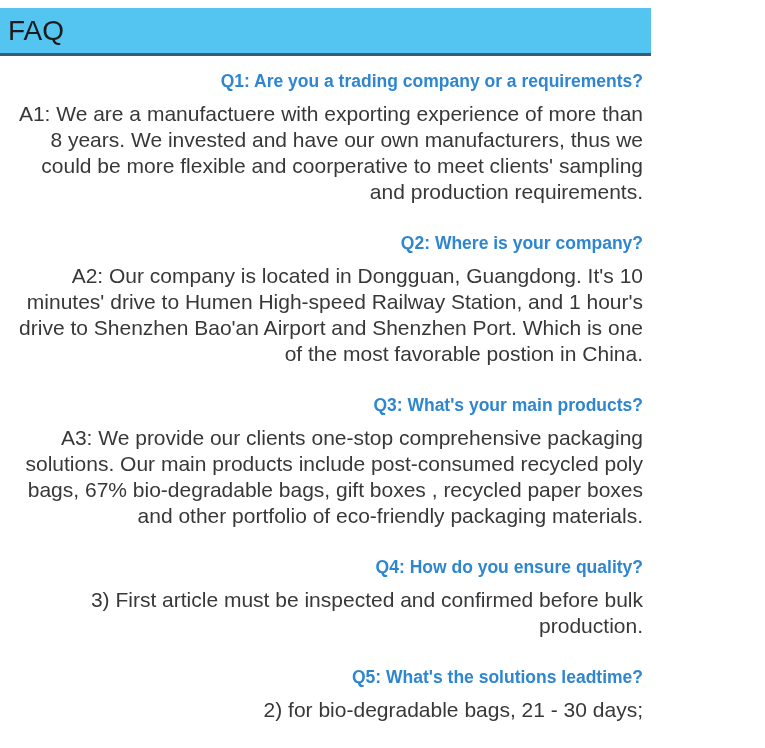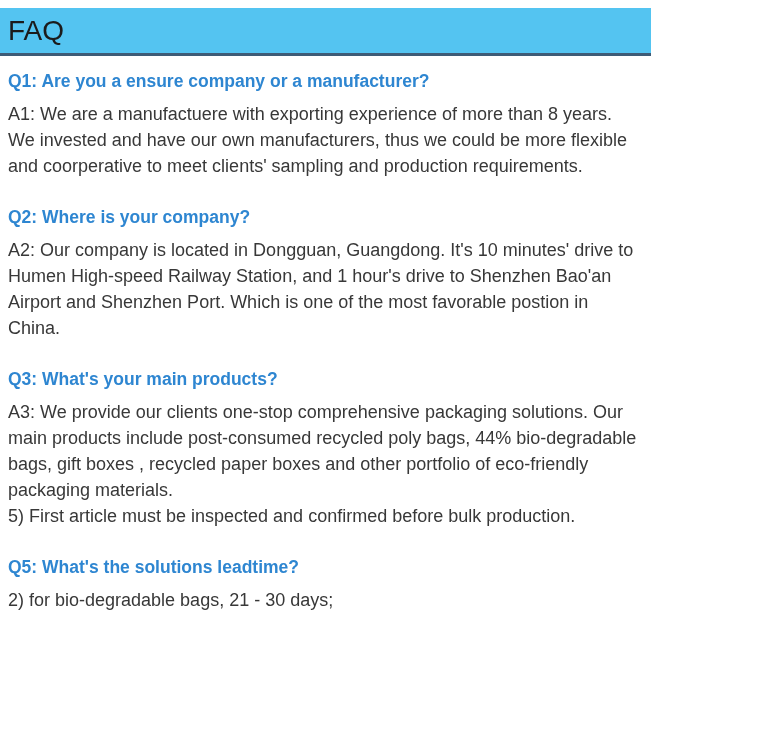--- a/index.html
+++ b/index.html
@@ -14,20 +14,21 @@
     margin: 0;
     padding: 0;
     background: #ffffff;
     font-family: "Liberation Sans", "DejaVu Sans", sans-serif;
   }
   .page {
     width: 651px;
     height: 748px;
     background: #ffffff;
     overflow: hidden;
+    text-align: right;
   }
   .faq-header {
     margin-top: 8px;
     width: 757px;
     height: 48px;
     background: var(--header-bg, #54c4f1);
     border-bottom: 3px solid var(--header-border, #3e5b76);
     display: flex;
     align-items: center;
   }
@@ -46,54 +47,55 @@
     margin: 28px 0 9px 0;
     font-size: 17.5px;
     font-weight: 700;
     color: var(--question-blue, #2e86d1);
   }
   .faq-item:first-child h2 {
     margin-top: 15px;
   }
   .faq-item p {
     margin: 0;
-    font-size: 18px;
+    font-size: 21px;
     line-height: 26px;
     color: var(--body-text, #383838);
     max-width: 750px;
   }
 </style>
 </head>
 <body>
 
 <div class="page">
 
   <header class="faq-header">
     <h1>FAQ</h1>
   </header>
 
   <main class="faq-content">
 
     <section class="faq-item">
-      <h2>Q1: Are you a ensure company or a manufacturer?</h2>
+      <h2>Q1: Are you a trading company or a requirements?</h2>
       <p>A1: We are a manufactuere with exporting experience of more than 8 years. We invested and have our own manufacturers, thus we could be more flexible and coorperative to meet clients' sampling and production requirements.</p>
     </section>
 
     <section class="faq-item">
       <h2>Q2: Where is your company?</h2>
       <p>A2: Our company is located in Dongguan, Guangdong. It's 10 minutes' drive to Humen High-speed Railway Station, and 1 hour's drive to Shenzhen Bao'an Airport and Shenzhen Port. Which is one of the most favorable postion in China.</p>
     </section>
 
     <section class="faq-item">
       <h2>Q3: What's your main products?</h2>
-      <p>A3: We provide our clients one-stop comprehensive packaging solutions. Our main products include post-consumed recycled poly bags, 44% bio-degradable bags, gift boxes , recycled paper boxes and other portfolio of eco-friendly packaging materials.</p>
+      <p>A3: We provide our clients one-stop comprehensive packaging solutions. Our main products include post-consumed recycled poly bags, 67% bio-degradable bags, gift boxes , recycled paper boxes and other portfolio of eco-friendly packaging materials.</p>
     </section>
 
     <section class="faq-item">
-      <p>5) First article must be inspected and confirmed before bulk production.</p>
+      <h2>Q4: How do you ensure quality?</h2>
+      <p>3) First article must be inspected and confirmed before bulk production.</p>
     </section>
 
     <section class="faq-item">
       <h2>Q5: What's the solutions leadtime?</h2>
       <p>2) for bio-degradable bags, 21 - 30 days;</p>
 
     </section>
 
   </main>
 </div>

